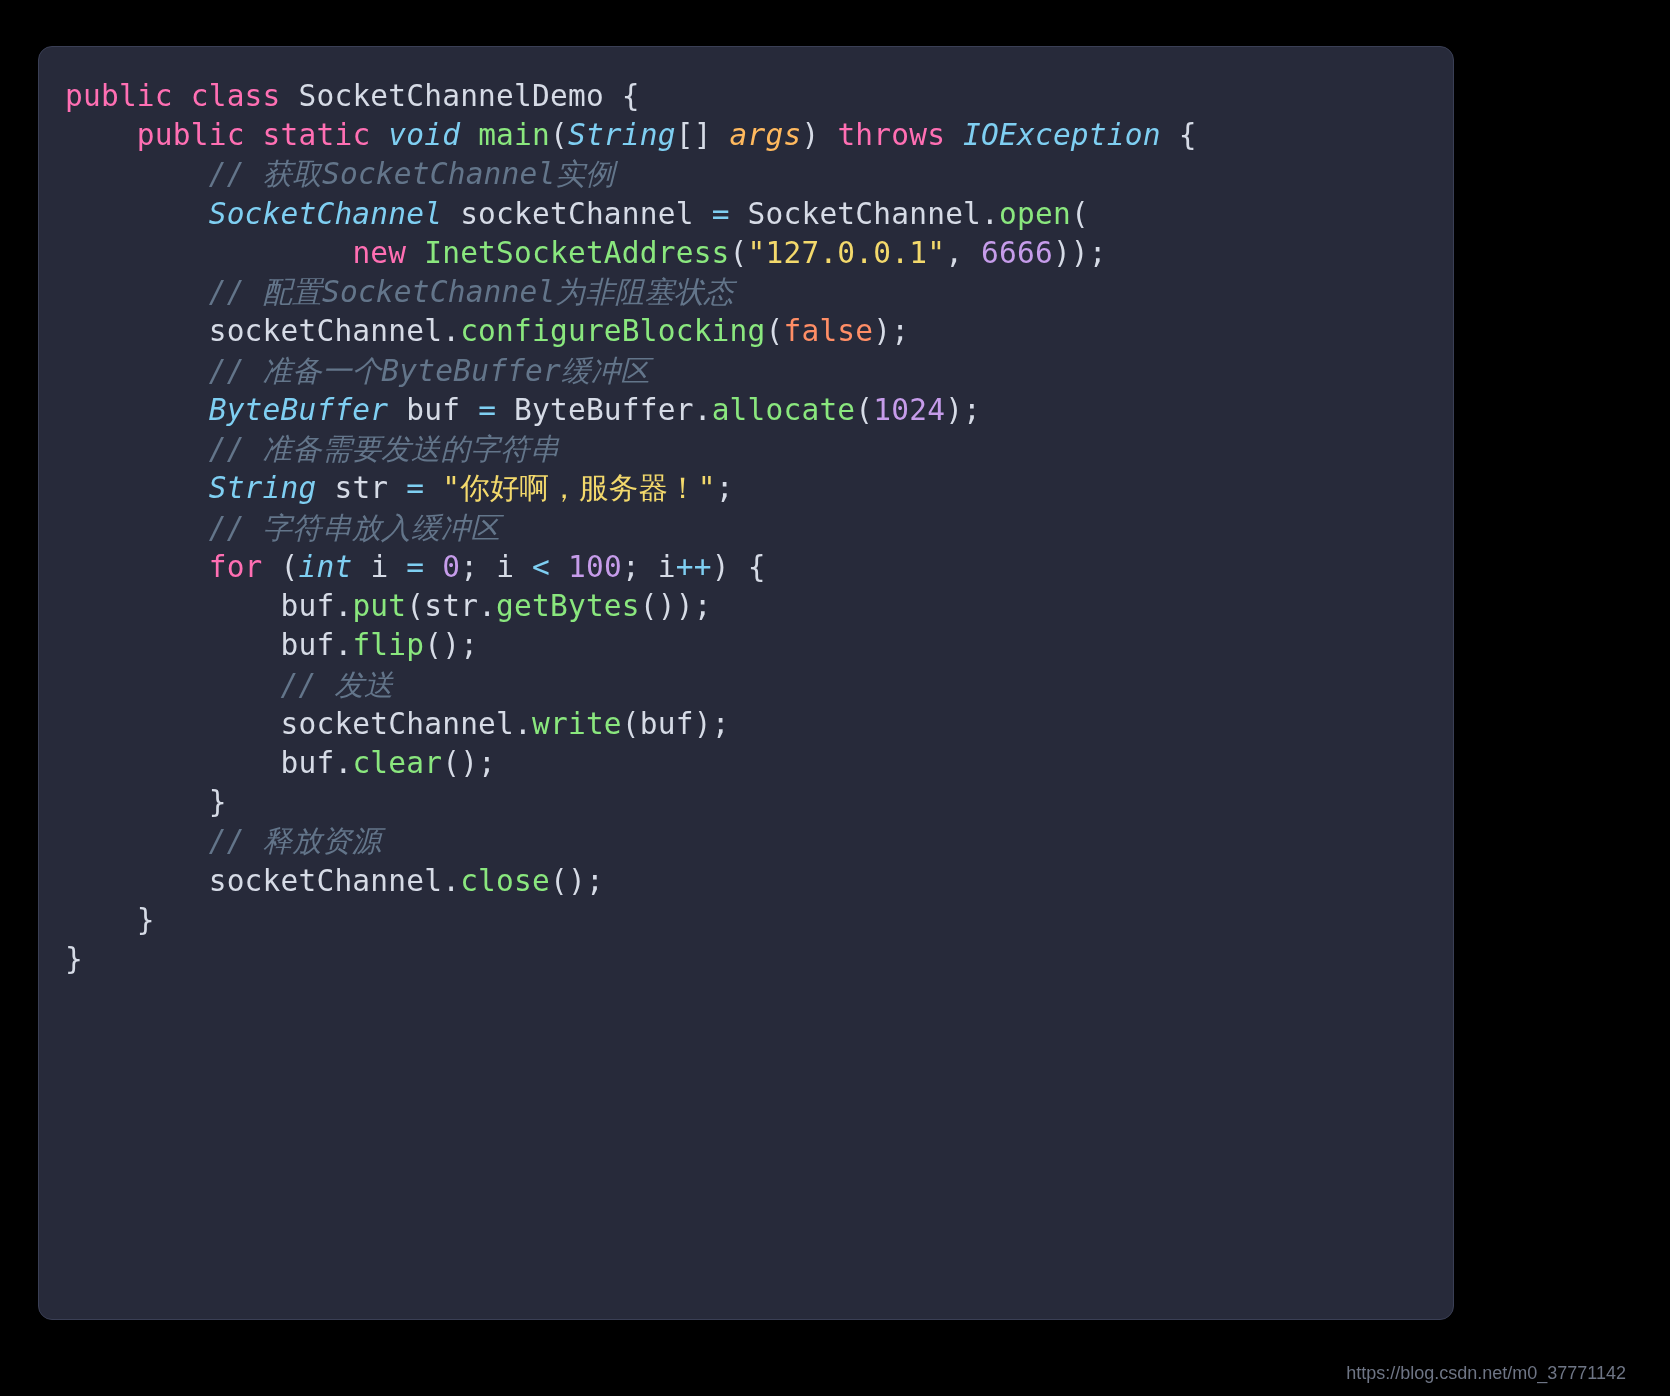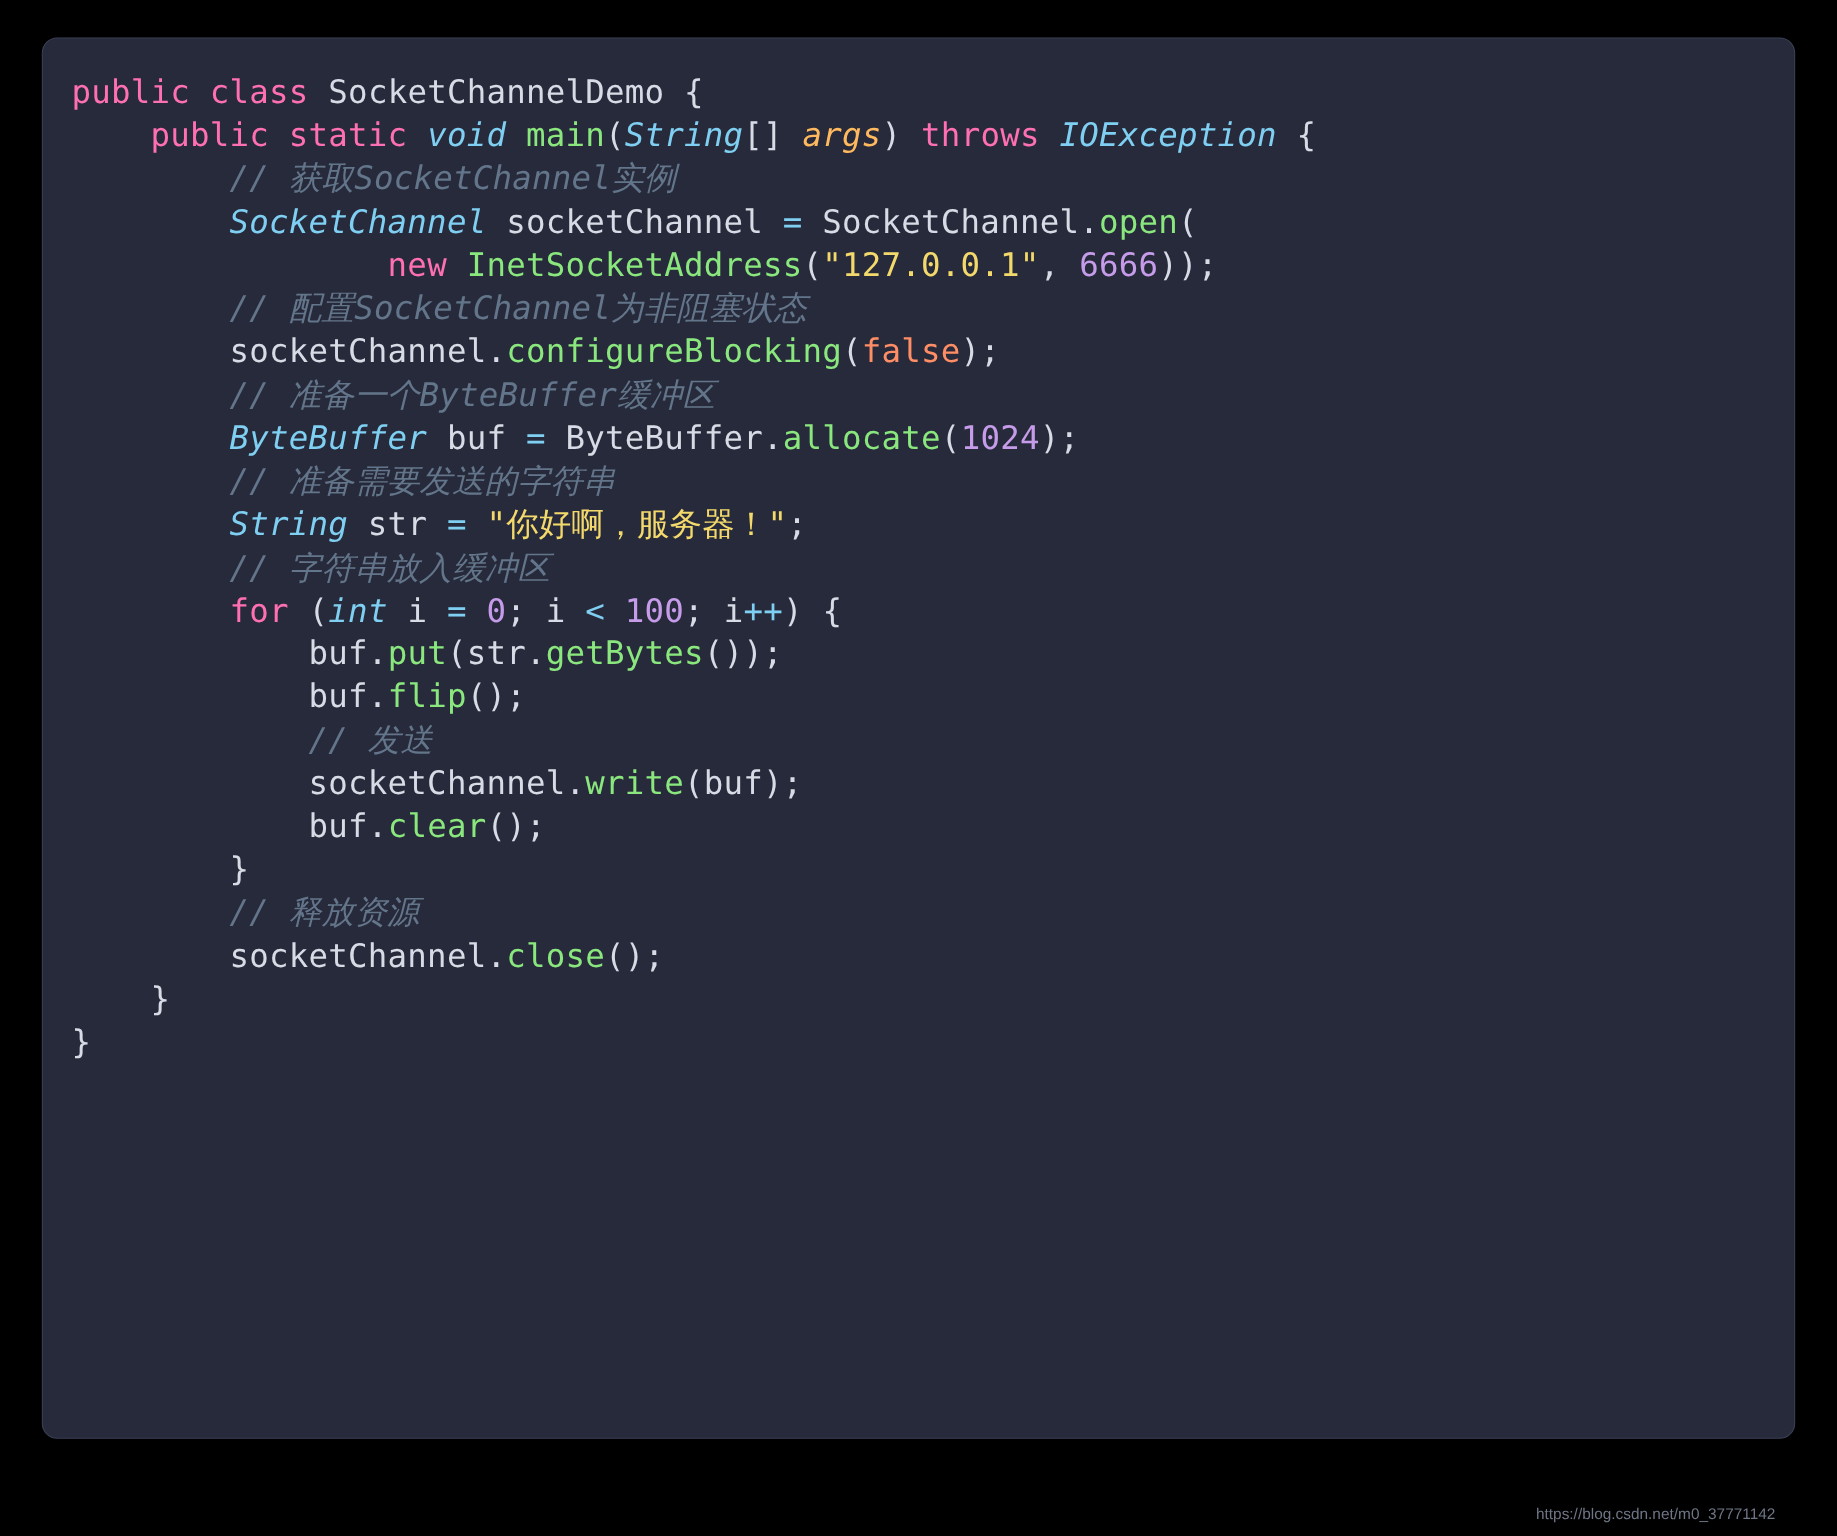--- a/index.html
+++ b/index.html
@@ -7,43 +7,43 @@
     padding: 0;
     background: #000;
     width: 1670px;
     height: 1396px;
     overflow: hidden;
     font-family: "SF Mono", "Menlo", "Consolas", "DejaVu Sans Mono", monospace;
   }
   .frame {
     position: absolute;
     left: 38px;
-    top: 34px;
-    width: 1594px;
+    top: 46px;
+    width: 1416px;
     height: 1274px;
     background: #272a3a;
     border: 1px solid #3a3f55;
     border-radius: 14px;
     box-sizing: border-box;
   }
   pre.code {
     margin: 0;
     padding: 30px 26px;
     font-size: 29.5px;
     line-height: 1.33;
     color: #d6dbe6;
     white-space: pre;
     letter-spacing: 0.2px;
   }
   .link {
     position: absolute;
-    right: 56px;
+    right: 44px;
     bottom: 12px;
     font-family: Arial, sans-serif;
-    font-size: 14px;
+    font-size: 18px;
     color: #6e7585;
     font-weight: 400;
   }
   
   .kw  { color: #ff6fb3; }  
   .typ { color: #7fcff2; font-style: italic; } 
   .cls { color: #d6dbe6; }  
   .fn  { color: #8ae77e; }  
   .arg { color: #ffb95e; font-style: italic; } 
   .cmt { color: #63758a; font-style: italic; } 

